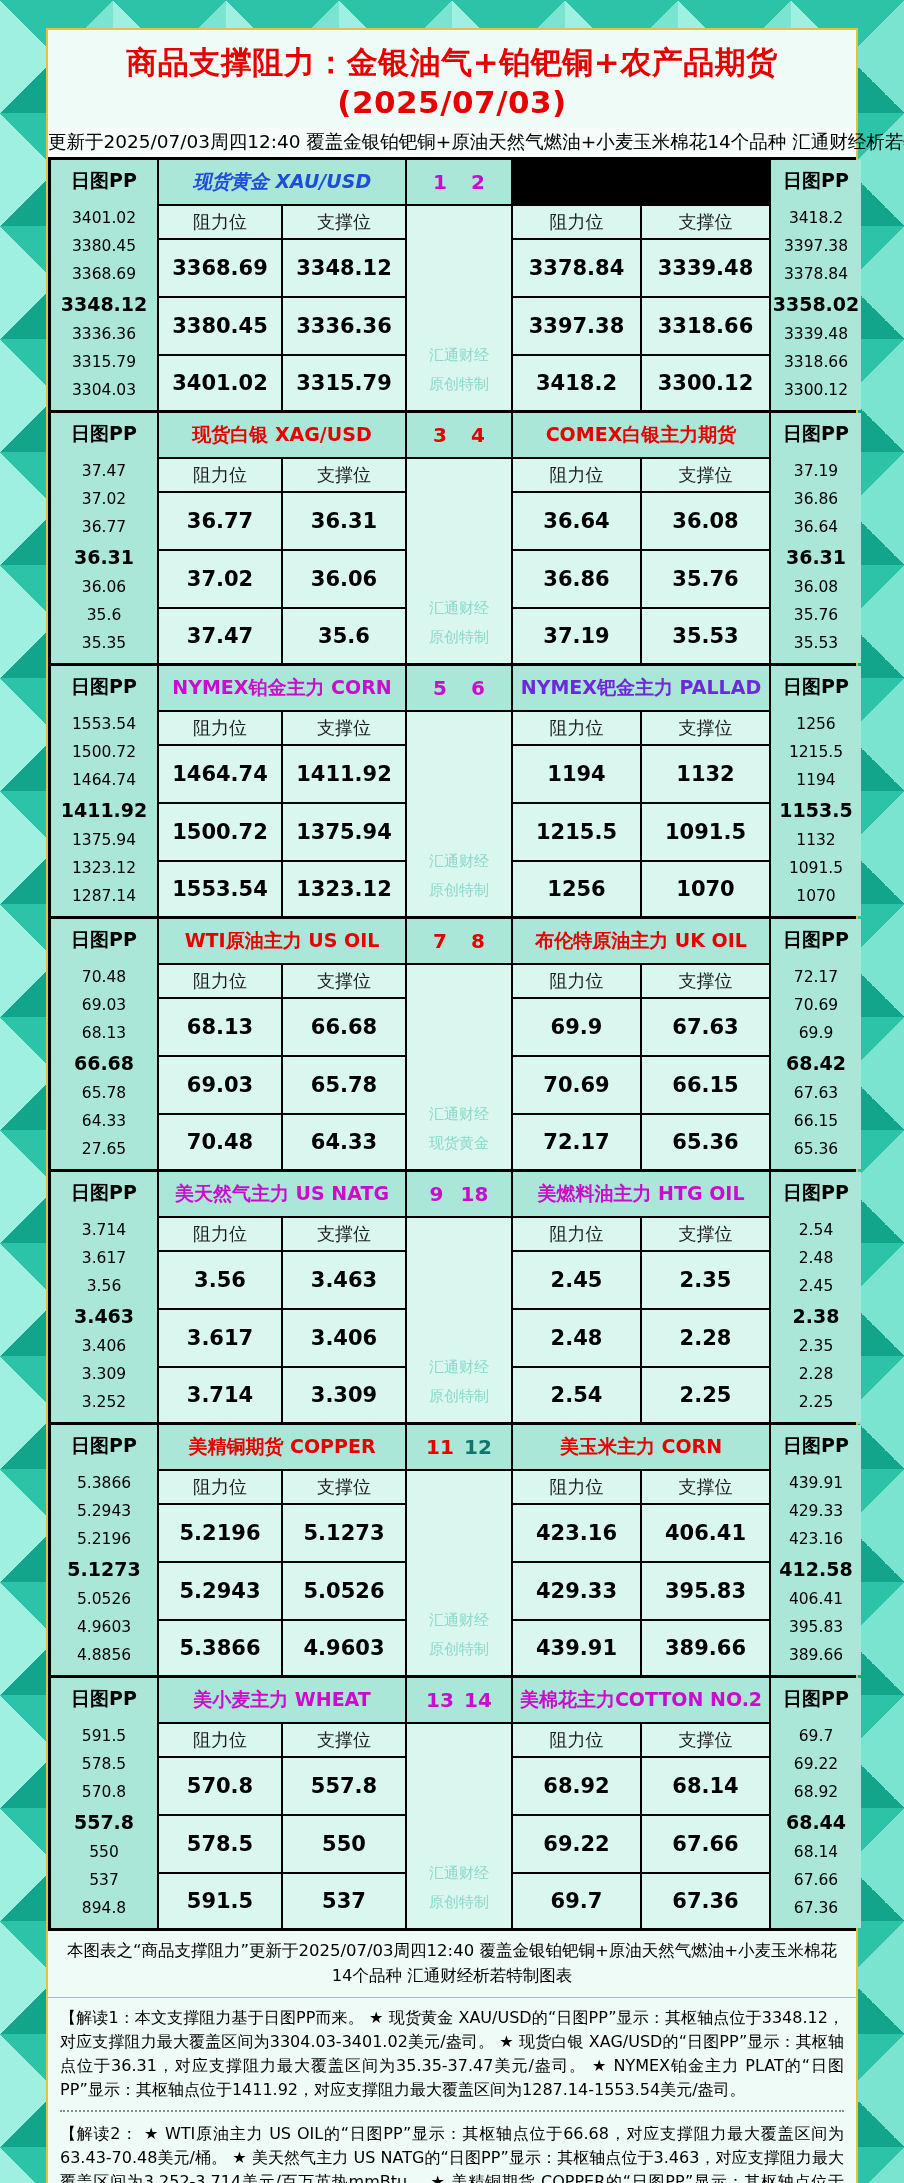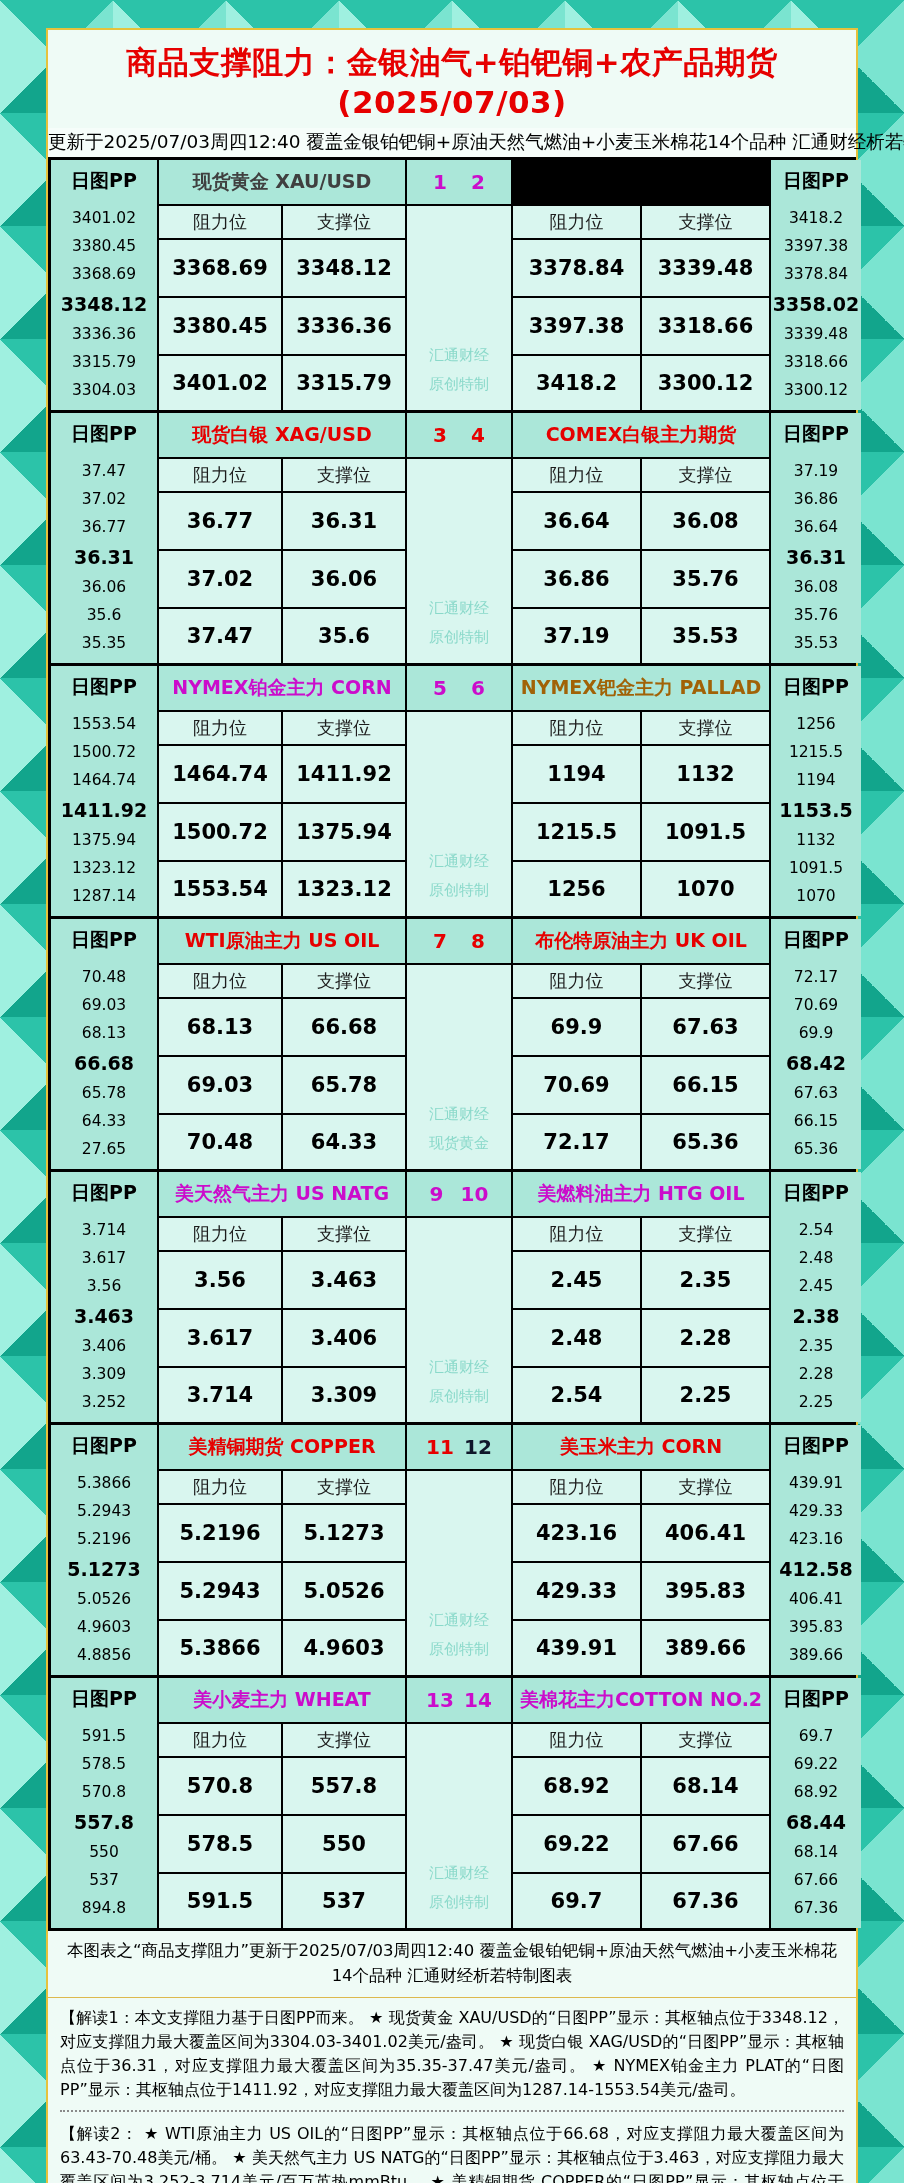--- a/index.html
+++ b/index.html
@@ -70,21 +70,21 @@
       <div class="ppvals">
         <span class="pv">3401.02</span>
         <span class="pv">3380.45</span>
         <span class="pv">3368.69</span>
         <span class="pv pivot">3348.12</span>
         <span class="pv">3336.36</span>
         <span class="pv">3315.79</span>
         <span class="pv">3304.03</span>
       </div>
     </div>
-    <div class="titlecell dark span2" style="grid-area: 1 / 2 / auto / span 2; color: #404040;">现货黄金 XAU/USD</div>
+    <div class="titlecell dark span2" style="grid-area: 1 / 2 / auto / span 2; color: #1d4ed8; font-style: italic;">现货黄金 XAU/USD</div>
     <div class="midhead dark" style="grid-column:4;grid-row:1">
       <span style="color: rgb(203, 12, 203);">1</span>
       <span style="color: rgb(203, 12, 203);">2</span>
     </div>
     <div class="ppcol dark" style="grid-column:7">
       <div class="pphead">日图PP</div>
       <div class="ppvals">
         <span class="pv">3418.2</span>
         <span class="pv">3397.38</span>
         <span class="pv">3378.84</span>
@@ -192,21 +192,21 @@
         <span class="pv">1375.94</span>
         <span class="pv">1323.12</span>
         <span class="pv">1287.14</span>
       </div>
     </div>
     <div class="titlecell dark span2" style="grid-area: 1 / 2 / auto / span 2; color: rgb(203, 12, 203);">NYMEX铂金主力 CORN</div>
     <div class="midhead dark" style="grid-column:4;grid-row:1">
       <span style="color: rgb(203, 12, 203);">5</span>
       <span style="color: rgb(203, 12, 203);">6</span>
     </div>
-    <div class="titlecell dark span2" style="grid-area: 1 / 5 / auto / span 2; color: #a16207;">NYMEX钯金主力 PALLAD</div>
+    <div class="titlecell dark span2" style="grid-area: 1 / 5 / auto / span 2; color: #6d28d9;">NYMEX钯金主力 PALLAD</div>
     <div class="ppcol dark" style="grid-column:7">
       <div class="pphead">日图PP</div>
       <div class="ppvals">
         <span class="pv">1256</span>
         <span class="pv">1215.5</span>
         <span class="pv">1194</span>
         <span class="pv pivot">1153.5</span>
         <span class="pv">1132</span>
         <span class="pv">1091.5</span>
         <span class="pv">1070</span>
@@ -308,21 +308,21 @@
         <span class="pv">3.56</span>
         <span class="pv pivot">3.463</span>
         <span class="pv">3.406</span>
         <span class="pv">3.309</span>
         <span class="pv">3.252</span>
       </div>
     </div>
     <div class="titlecell dark span2" style="grid-area: 1 / 2 / auto / span 2; color: rgb(203, 12, 203);">美天然气主力 US NATG</div>
     <div class="midhead dark" style="grid-column:4;grid-row:1">
       <span style="color: rgb(203, 12, 203);">9</span>
-      <span style="color: rgb(203, 12, 203);">10</span>
+      <span style="color: rgb(203, 12, 203);">18</span>
     </div>
     <div class="titlecell dark span2" style="grid-area: 1 / 5 / auto / span 2; color: rgb(203, 12, 203);">美燃料油主力 HTG OIL</div>
     <div class="ppcol dark" style="grid-column:7">
       <div class="pphead">日图PP</div>
       <div class="ppvals">
         <span class="pv">2.54</span>
         <span class="pv">2.48</span>
         <span class="pv">2.45</span>
         <span class="pv pivot">2.38</span>
         <span class="pv">2.35</span>
@@ -367,21 +367,21 @@
         <span class="pv">5.2196</span>
         <span class="pv pivot">5.1273</span>
         <span class="pv">5.0526</span>
         <span class="pv">4.9603</span>
         <span class="pv">4.8856</span>
       </div>
     </div>
     <div class="titlecell dark span2" style="grid-area: 1 / 2 / auto / span 2; color: rgb(230, 0, 0);">美精铜期货 COPPER</div>
     <div class="midhead dark" style="grid-column:4;grid-row:1">
       <span style="color: rgb(230, 0, 0);">11</span>
-      <span style="color: #0f172a;">12</span>
+      <span style="color: #0f766e;">12</span>
     </div>
     <div class="titlecell dark span2" style="grid-area: 1 / 5 / auto / span 2; color: rgb(230, 0, 0);">美玉米主力 CORN</div>
     <div class="ppcol dark" style="grid-column:7">
       <div class="pphead">日图PP</div>
       <div class="ppvals">
         <span class="pv">439.91</span>
         <span class="pv">429.33</span>
         <span class="pv">423.16</span>
         <span class="pv pivot">412.58</span>
         <span class="pv">406.41</span>

